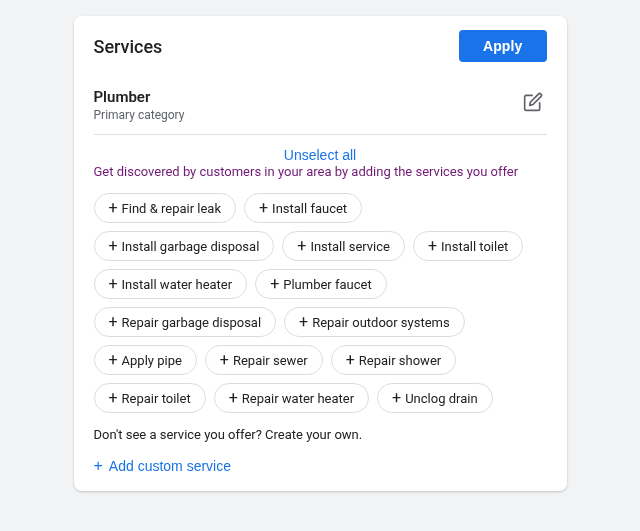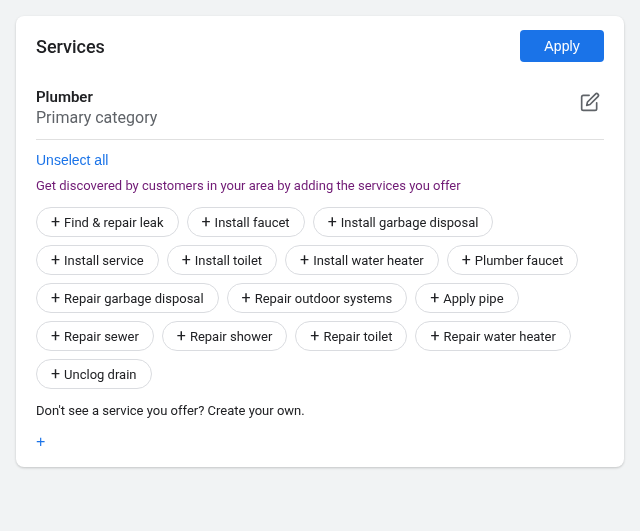--- a/index.html
+++ b/index.html
@@ -10,21 +10,21 @@
       justify-content: center;
       align-items: flex-start;
       padding: 16px;
       min-height: 531px;
       width: 640px;
     }
     .card {
       background: #fff;
       border-radius: 8px;
       box-shadow: 0 1px 3px rgba(0,0,0,0.12), 0 1px 2px rgba(0,0,0,0.08);
-      width: 608px;
+      width: 493px;
       padding: 0;
       overflow: hidden;
     }
     .card-header {
       display: flex;
       align-items: center;
       justify-content: space-between;
       padding: 14px 20px;
       border-bottom: none;
     }
@@ -33,59 +33,59 @@
       font-weight: 500;
       color: #202124;
     }
     .apply-btn {
       background: #1a73e8;
       color: #fff;
       border: none;
       border-radius: 4px;
       padding: 8px 24px;
       font-size: 14px;
-      font-weight: 400;
+      font-weight: 700;
       cursor: pointer;
       letter-spacing: 0.01em;
     }
     .category-section {
       padding: 12px 20px 0 20px;
       display: flex;
       align-items: flex-start;
       justify-content: space-between;
     }
     .category-info {}
     .category-name {
       font-size: 15px;
       font-weight: 600;
       color: #202124;
     }
     .category-sub {
-      font-size: 16px;
+      font-size: 12px;
       color: #5f6368;
       margin-top: 2px;
     }
     .edit-icon {
       cursor: pointer;
       color: #5f6368;
       font-size: 18px;
       padding: 4px;
     }
     .divider {
       height: 1px;
       background: #e0e0e0;
       margin: 12px 20px 0 20px;
     }
     .services-section {
       padding: 12px 20px 16px 20px;
     }
     .unselect-row {
       display: flex;
-      justify-content: flex-start;
-      margin-bottom: 10px;
+      justify-content: center;
+      margin-bottom: 1px;
     }
     .unselect-all {
       color: #1a73e8;
       font-size: 14px;
       cursor: pointer;
       background: none;
       border: none;
       font-weight: 500;
     }
     .description {
@@ -232,16 +232,17 @@
         <div class="chip">
           <span class="plus">+</span>
           <span>Unclog drain</span>
         </div>
       </div>
 
     <div class="custom-section">
       <div class="custom-text">Don't see a service you offer? Create your own.</div>
       <button class="add-custom">
         <span class="plus">+</span>
+        <span>Add custom service</span>
       </button>
     </div>
   </div>
 </div>
 
 </body></html>

